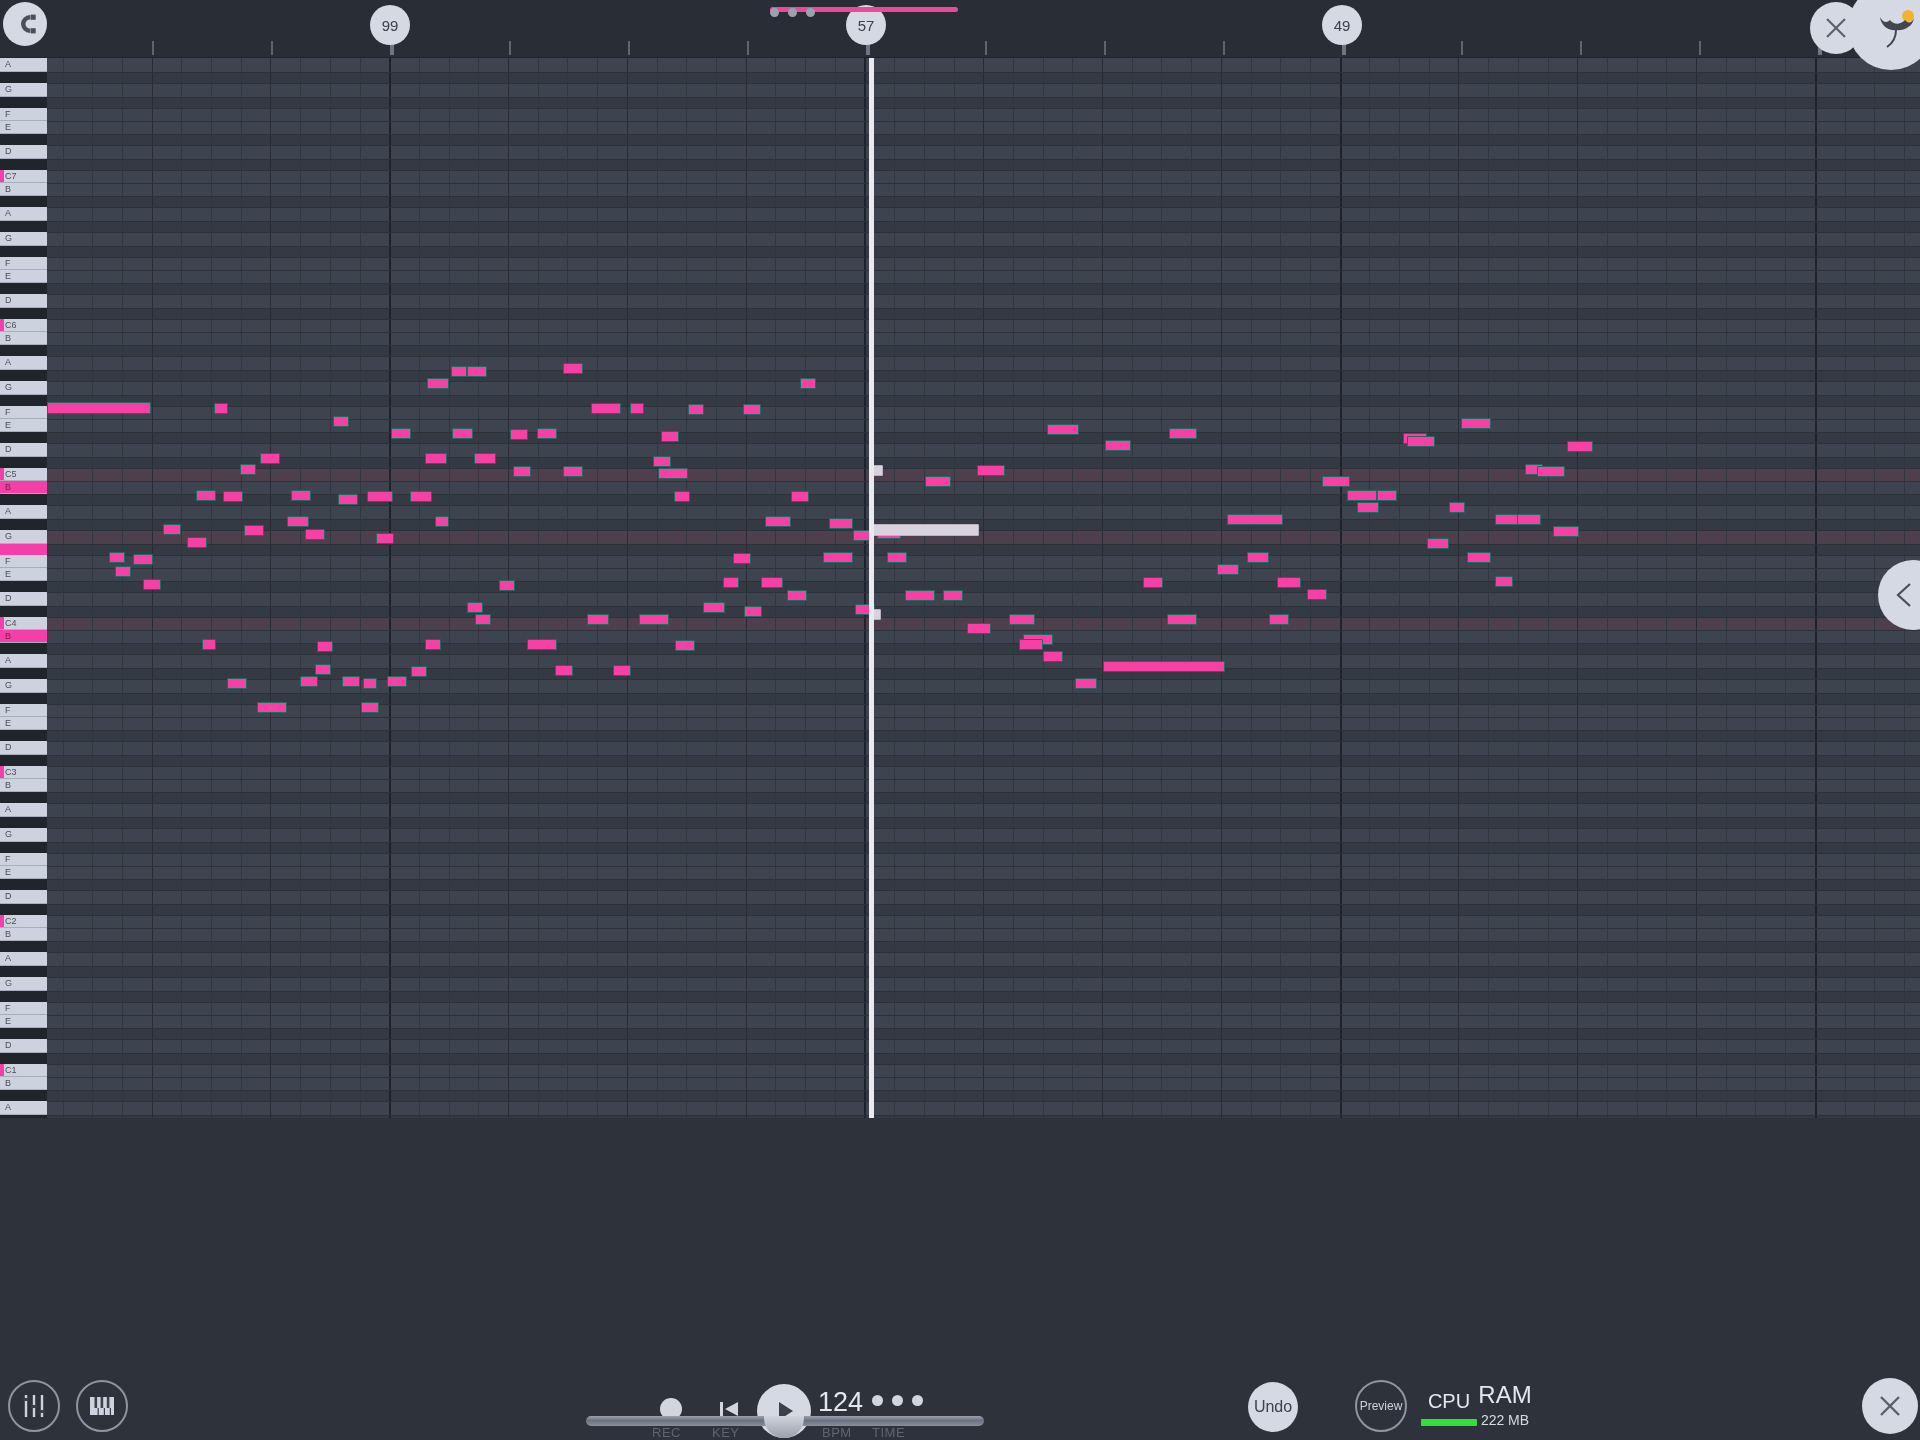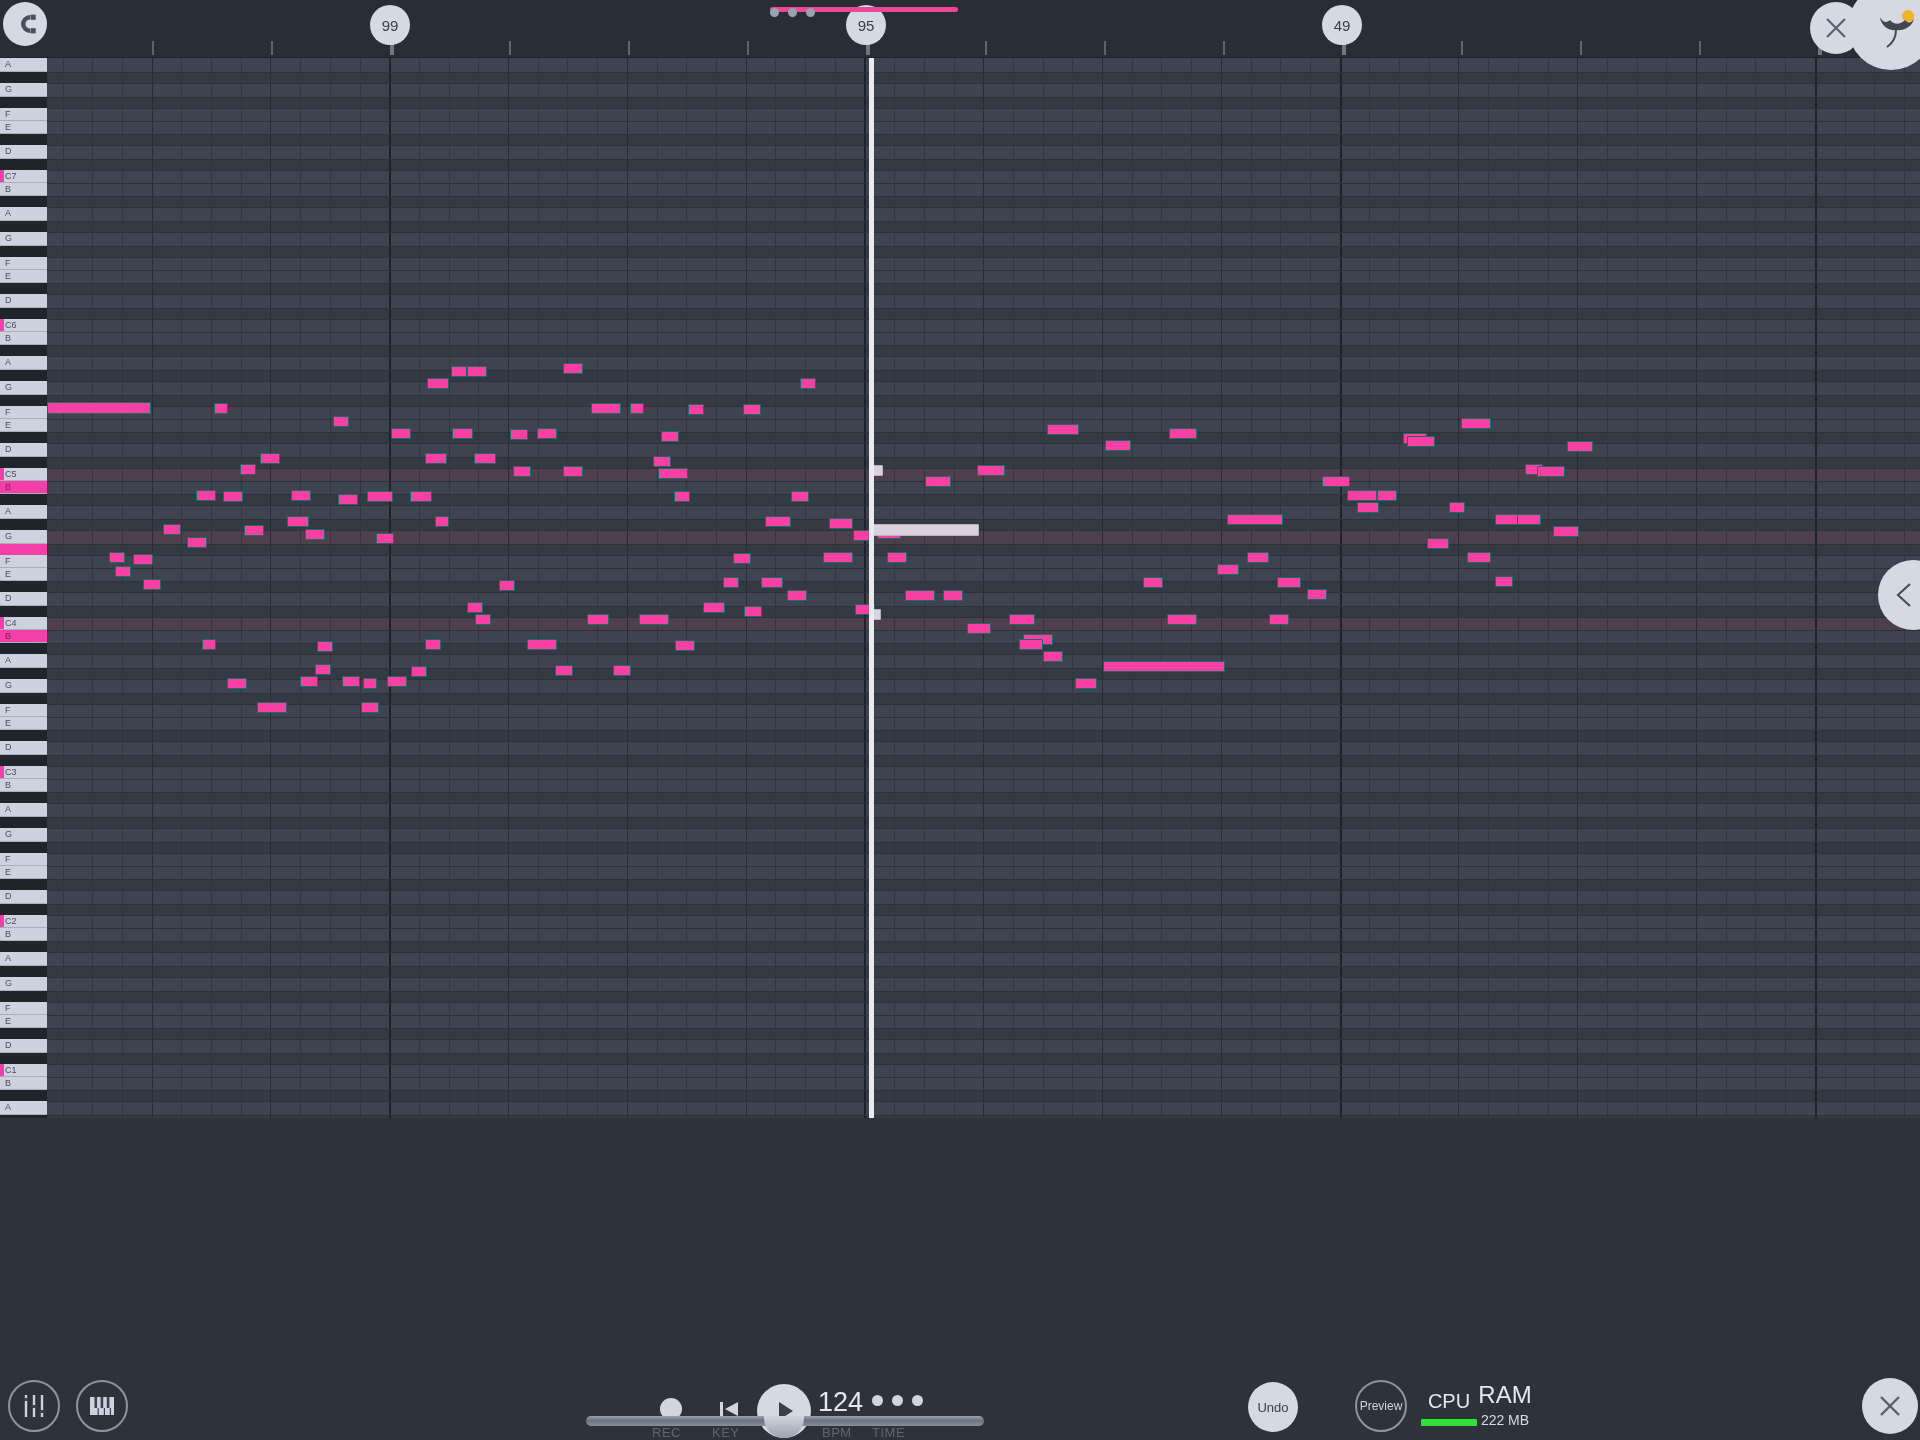--- a/index.html
+++ b/index.html
@@ -131,21 +131,21 @@
     font-size: 27px; color: #e4e7ec;
   }
   #more-dots {
     position: absolute; left: 872px; bottom: 34px; display: flex; gap: 9px;
   }
   #more-dots .dot { width: 11px; height: 11px; border-radius: 50%; background: #d0d5de; }
 
   #undo-btn {
     position: absolute; left: 1248px; bottom: 8px; width: 50px; height: 50px;
     border-radius: 50%; background: #d4d9e3; color: #3b4049;
-    display: flex; align-items: center; justify-content: center; font-size: 13px;
+    display: flex; align-items: center; justify-content: center; font-size: 16px;
   }
   #preview-btn {
     position: absolute; left: 1355px; bottom: 8px; width: 52px; height: 52px;
     border-radius: 50%; border: 2px solid #8d95a3; color: #ccd2de;
     display: flex; align-items: center; justify-content: center; font-size: 12px;
   }
   #cpu-block { position: absolute; left: 1414px; bottom: 14px; width: 70px; text-align: center; }
   #cpu-block .lab { font-size: 20px; color: #e4e7ec; }
   #cpu-bar-out { margin-top: 6px; width: 56px; height: 7px; background: #454b55; margin-left: 7px; border-radius: 1px; }
   #cpu-bar-in { height: 100%; background: #33e038; border-radius: 1px; width: 100%; }
@@ -194,21 +194,21 @@
         <span class="tick minor" style="left:1104px;"></span>
         <span class="tick minor" style="left:1223px;"></span>
         <span class="tick major" style="left:1342px;"></span>
         <span class="tick minor" style="left:1461px;"></span>
         <span class="tick minor" style="left:1580px;"></span>
         <span class="tick minor" style="left:1699px;"></span>
         <span class="tick major" style="left:1818px;"></span>
       </div>
     <div id="ruler-bubbles">
         <span class="bar-bubble" style="left:390px;">99</span>
-        <span class="bar-bubble" style="left:866px;">95</span>
+        <span class="bar-bubble" style="left:866px;">57</span>
         <span class="bar-bubble" style="left:1342px;">49</span>
       </div>
     <div id="top-progress" style="left: 770px; width: 188px; background: rgb(236, 72, 153);"></div>
     <div id="ruler-dots" style="left: 770px;">
       <span class="dot"></span>
       <span class="dot"></span>
       <span class="dot"></span>
     </div>
   </div>
 

